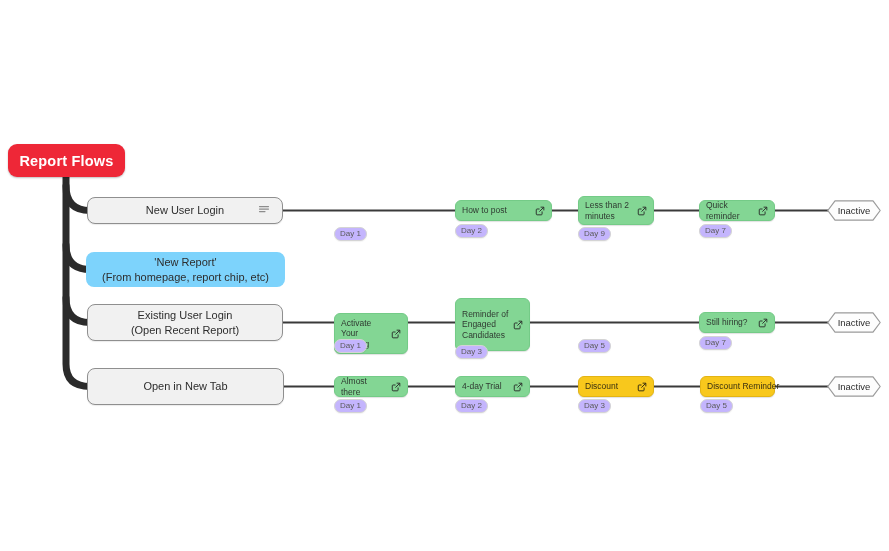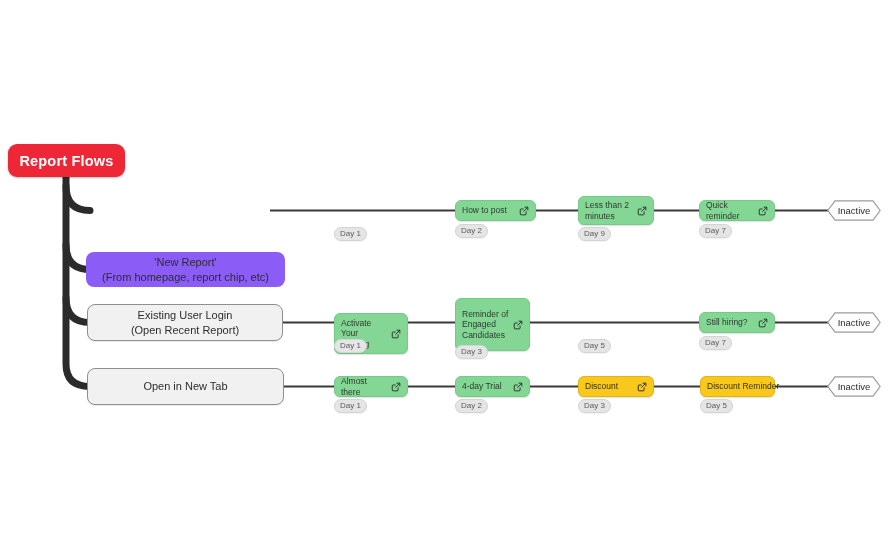--- a/index.html
+++ b/index.html
@@ -15,35 +15,35 @@
     display:flex;align-items:center;justify-content:center;
     font-size:14.5px;font-weight:bold;letter-spacing:.2px;
     box-shadow:0 1px 2px rgba(0,0,0,.25);
   }
   .head{
     background:#f1f1f1;border:1.5px solid #8f8f8f;border-radius:8px;
     display:flex;flex-direction:column;align-items:center;justify-content:center;
     font-size:11px;color:#2d2d2d;line-height:1.35;text-align:center;
     box-shadow:0 1px 1px rgba(0,0,0,.08);
   }
-  .head.plain{background:#8b5cf6;border:none;box-shadow:none;}
+  .head.plain{background:#7dd3fc;border:none;box-shadow:none;}
   .head .menu-ic{position:absolute;right:12px;top:50%;transform:translateY(-50%);}
 
   .stage{
     border-radius:6px;display:flex;align-items:center;justify-content:space-between;
     padding:3px 6px;font-size:8.5px;color:#2f3a31;line-height:1.25;
     box-shadow:0 1px 1px rgba(0,0,0,.12);
   }
   .stage.green{background:var(--green,#83d694);border:1px solid #74cb87;}
   .stage.yellow{background:var(--yellow,#f8c81c);border:1px solid #e3b414;color:#3a3110;gap:8px;}
   .stage .stage-label{flex:1;word-wrap:break-word;}
   .stage .ext{flex:0 0 auto;margin-left:3px;display:flex;align-items:center;}
 
   .day{
-    position:absolute;z-index:2;background:#e5e5e5;border:1px solid #d4d4d4;
+    position:absolute;z-index:2;background:#c4b5fd;border:1px solid #d4d4d4;
     border-radius:7px;font-size:8px;color:#5a5a5a;padding:1px 5px;line-height:1.3;
     box-shadow:0 1px 1px rgba(0,0,0,.05);
   }
   .endnode{z-index:2;}
   .endnode .end-label{
     position:absolute;left:0;top:0;width:100%;height:100%;
     display:flex;align-items:center;justify-content:center;
     font-size:9.5px;color:#2d2d2d;
   }
 </style>
@@ -61,24 +61,36 @@
     <path d="M66,176 V364 Q66,386.5 90,386.5" stroke="#2b2b2b" stroke-width="7" fill="none" stroke-linecap="round"></path>
     <path d="M66,186 Q66,210.5 90,210.5" stroke="#2b2b2b" stroke-width="7" fill="none" stroke-linecap="round"></path>
     <path d="M66,245 Q66,269.5 90,269.5" stroke="#2b2b2b" stroke-width="7" fill="none" stroke-linecap="round"></path>
     <path d="M66,298 Q66,322.5 90,322.5" stroke="#2b2b2b" stroke-width="7" fill="none" stroke-linecap="round"></path>
   </svg>
 
   <div class="node root-node" style="left:8px;top:144px;width:117px;height:33px">
     <span>Report Flows</span>
   </div>
 
+  <div class="node head" style="left:87px;top:197px;width:196px;height:27px">
+    <span>New User Login</span>
+    <span class="menu-ic">
+      <svg width="12" height="12" viewBox="0 0 12 12">
+          <g stroke="#8c8c8c" stroke-width="1.1" stroke-linecap="round">
+            <line x1="1.5" y1="3.5" x2="10.5" y2="3.5"></line>
+            <line x1="1.5" y1="6" x2="10.5" y2="6"></line>
+            <line x1="1.5" y1="8.5" x2="7" y2="8.5"></line>
+          </g>
+        </svg>
+    </span>
+  </div>
 
   <div class="day" style="left:334px;top:227px">Day 1</div>
 
-  <div class="node stage green" style="left:455px;top:200px;width:81px;height:21px">
+  <div class="node stage green" style="left:455px;top:200px;width:97px;height:21px">
     <span class="stage-label">How to post</span>
     <span class="ext">
       <svg width="10" height="10" viewBox="0 0 12 12" fill="none" stroke="#2f3a31" stroke-width="1.2" stroke-linecap="round" stroke-linejoin="round">
           <path d="M8.5 7v2.6a1 1 0 0 1-1 1h-5a1 1 0 0 1-1-1v-5a1 1 0 0 1 1-1H5"></path>
           <path d="M7.2 1.4h3.4v3.4"></path>
           <path d="M10.4 1.6 5.6 6.4"></path>
         </svg>
     </span>
   </div>
   <div class="day" style="left:455px;top:224px">Day 2</div>

